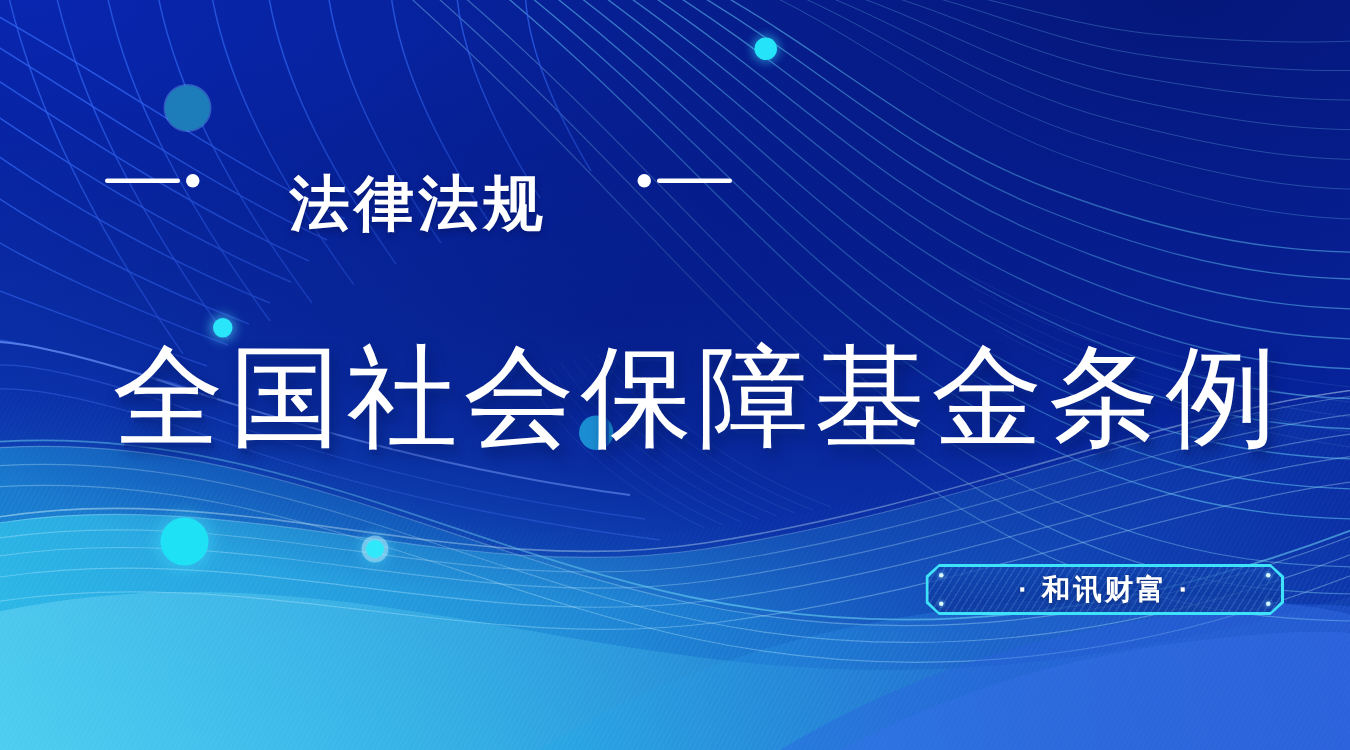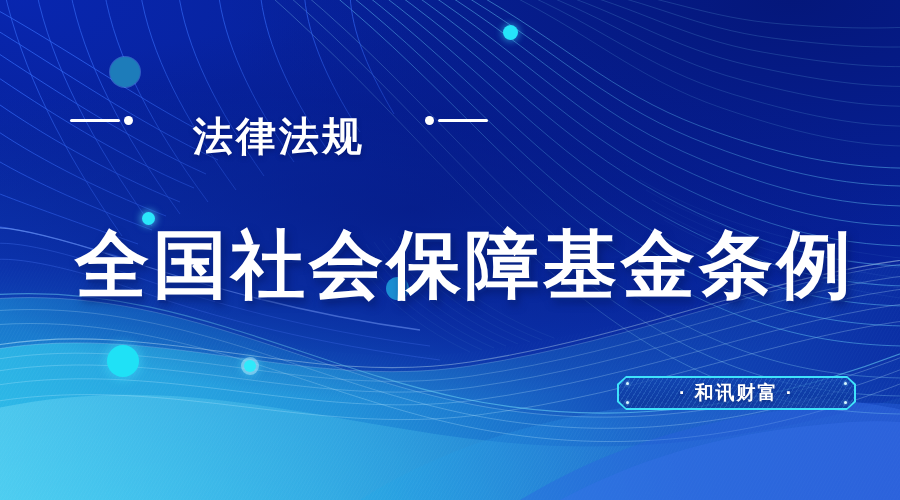--- a/index.html
+++ b/index.html
@@ -135,21 +135,21 @@
   
   #main-title {
     position: absolute;
     left: 0;
     right: 0;
     top: 228px;
     text-align: center;
     z-index: 7;
     color: #ffffff;
     font-size: 74px;
-    font-weight: bold;
+    font-weight: normal;
     letter-spacing: 4px;
     line-height: 1;
     white-space: nowrap;
     text-shadow:
       2px 3px 0px rgba(10,40,140,0.55),
       3px 5px 9px rgba(4,20,90,0.55);
     padding-left: 30px;
   }
 
   

